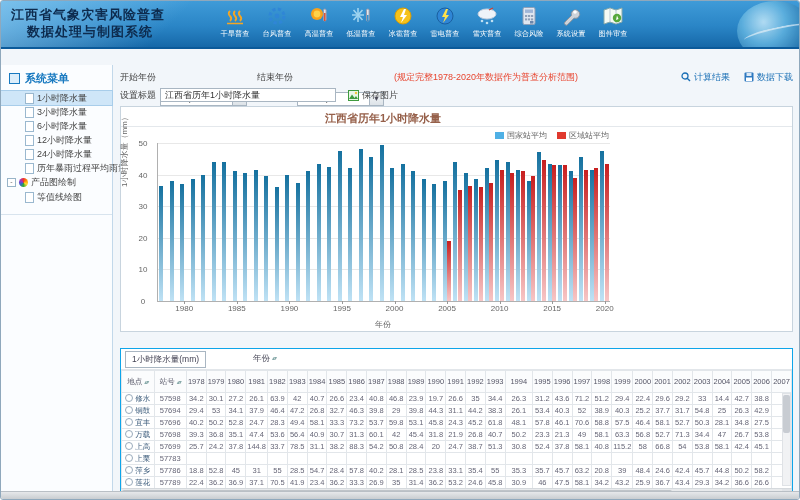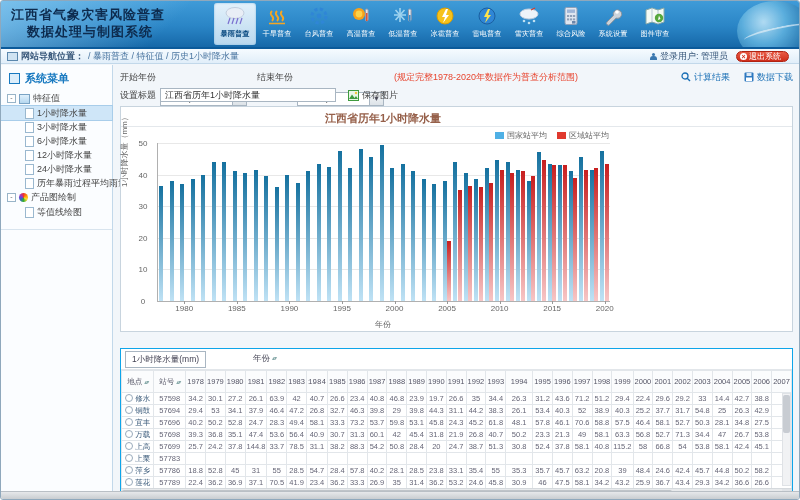--- a/index.html
+++ b/index.html
@@ -105,34 +105,20 @@
 <body>
 
 <div class="window">
 
   <div class="header">
     <div class="titles">
       <div class="t1">江西省气象灾害风险普查</div>
       <div class="t2">数据处理与制图系统</div>
     </div>
     <div class="toolbar" id="toolbar">
-        <div class="tb-item sel">
-          <span class="tb-ico">
-            <svg width="24" height="22" viewBox="0 0 24 22">
-              <ellipse cx="12" cy="8" rx="9" ry="5.5" fill="#e9eef6" stroke="#c2cede"></ellipse>
-              <g stroke="#7a6fd0" stroke-width="1.2">
-                <line x1="7" y1="13" x2="5" y2="19"></line>
-                <line x1="11" y1="13" x2="9" y2="19"></line>
-                <line x1="15" y1="13" x2="13" y2="19"></line>
-                <line x1="19" y1="13" x2="17" y2="19"></line>
-              </g>
-            </svg>
-          </span>
-          <span class="tb-lbl">暴雨普查</span>
-        </div>
         <div class="tb-item">
           <span class="tb-ico">
             <svg width="22" height="20" viewBox="0 0 22 20">
               <g stroke="#f5a623" stroke-width="1.8" fill="none">
                 <path d="M6 15 q2.5-2.5 0-5 q-2.5-2.5 0-5"></path>
                 <path d="M11 15 q2.5-2.5 0-5 q-2.5-2.5 0-5"></path>
                 <path d="M16 15 q2.5-2.5 0-5 q-2.5-2.5 0-5"></path>
               </g>
               <line x1="3" y1="17.5" x2="19" y2="17.5" stroke="#f5a623" stroke-width="1.6"></line>
             </svg>
@@ -241,44 +227,27 @@
               <circle cx="15" cy="12" r="4.2" fill="#57a83c"></circle>
               <polygon points="14,14 15,9.5 16.5,13" fill="#fff"></polygon>
             </svg>
           </span>
           <span class="tb-lbl">图件审查</span>
         </div>
       </div>
     <div class="globe"></div>
   </div>
 
-  <div class="bcbar">
-    <span class="bc-ico"></span>
-    <span class="bc-prefix">网站导航位置：</span>
-    <span class="bc-path">/ 暴雨普查 / 特征值 / 历史1小时降水量</span>
-    <span class="bc-spacer"></span>
-    <span class="user-ico"></span>
-    <span>登录用户: 管理员</span>
-    <button class="logout-btn">
-        <span class="x">×</span>
-        <span>退出系统</span>
-      </button>
-  </div>
 
   <div class="sidebar">
     <div class="sb-title">
       <span class="sq"></span>
       <span>系统菜单</span>
     </div>
     <div class="tree" id="tree">
-        <div class="tree-group">
-          <span class="tg-toggle">-</span>
-          <span class="tg-ico"></span>
-          <span class="tg-lbl">特征值</span>
-        </div>
         <div class="tree-item sel">
           <span class="ti-ico"></span>
           <span>1小时降水量</span>
         </div>
         <div class="tree-item">
           <span class="ti-ico"></span>
           <span>3小时降水量</span>
         </div>
         <div class="tree-item">
           <span class="ti-ico"></span>
@@ -478,21 +447,21 @@
         <thead>
             <tr id="thead-row">
           <th style="width:40px"><span>地点</span><span class="sorts">▴▾</span></th>
           <th style="width:46px"><span>站号</span><span class="sorts">▴▾</span></th>
         <th style="width: 20px;">1978</th>
               <th style="width: 20px;">1979</th>
               <th style="width: 20px;">1980</th>
               <th style="width: 20px;">1981</th>
               <th style="width: 20px;">1982</th>
               <th style="width: 20px;">1983</th>
-              <th style="width: 20px; font-family: Liberation Mono, monospace;">1984</th>
+              <th style="width: 20px;">1984</th>
               <th style="width: 20px;">1985</th>
               <th style="width: 20px;">1986</th>
               <th style="width: 20px;">1987</th>
               <th style="width: 20px;">1988</th>
               <th style="width: 20px;">1989</th>
               <th style="width: 20px;">1990</th>
               <th style="width: 20px;">1991</th>
               <th style="width: 20px;">1992</th>
               <th style="width: 20px;">1993</th>
               <th style="width: 40px;">1994</th>

